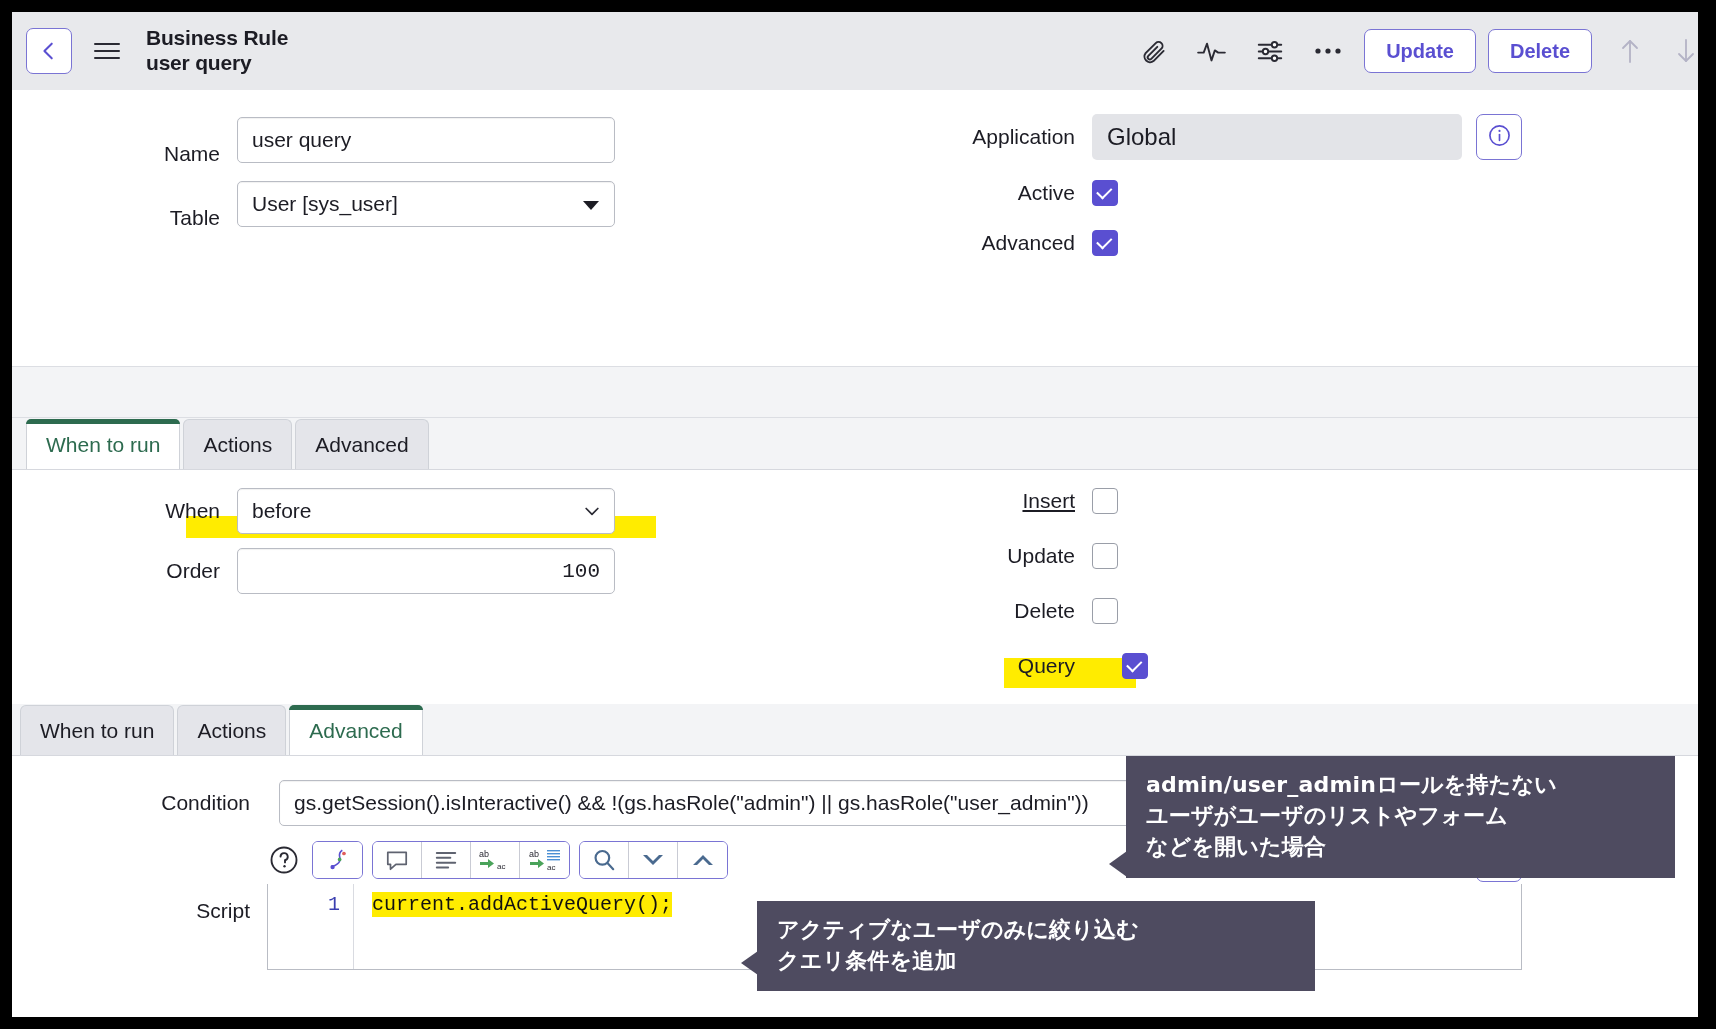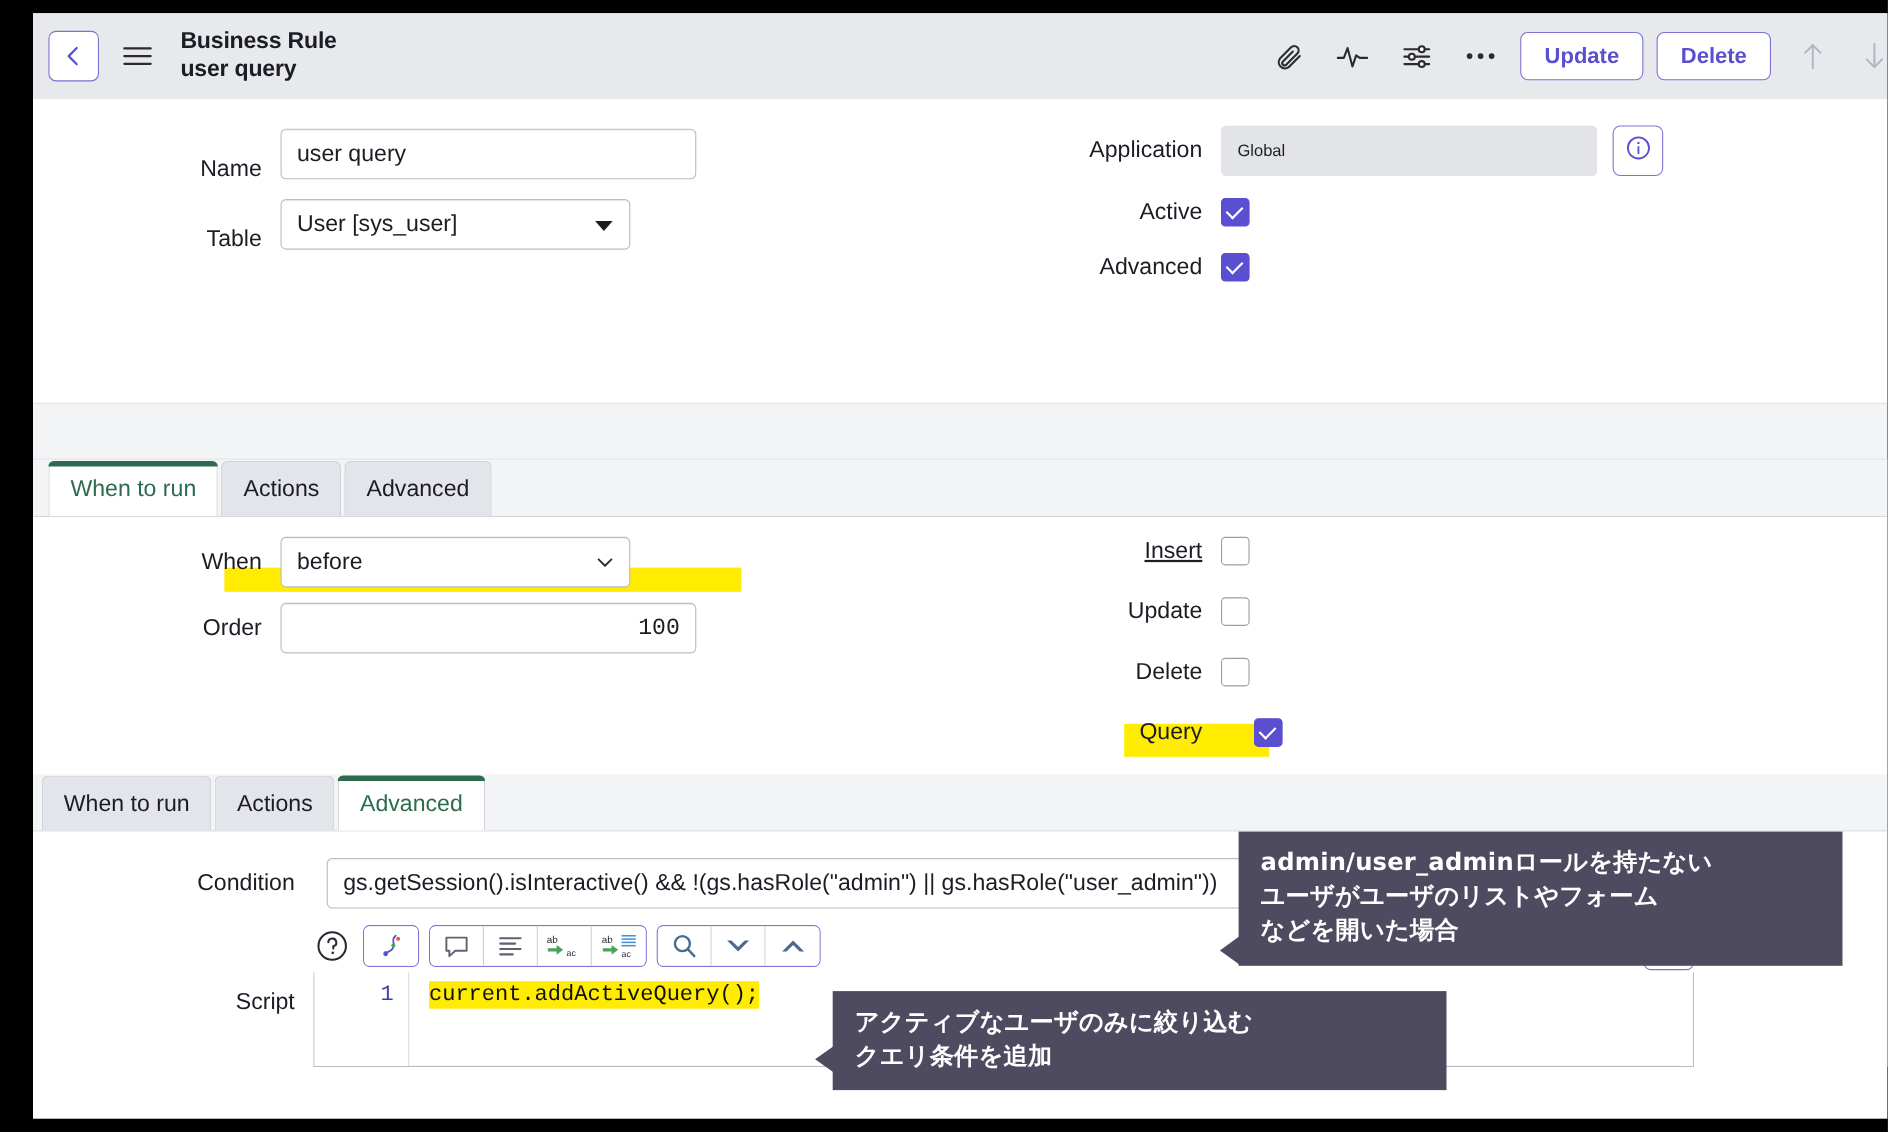--- a/index.html
+++ b/index.html
@@ -16,21 +16,21 @@
   #screen {
     position: relative;
     width: 1716px;
     height: 1029px;
     background: #000000;
   }
 
   
   .window {
     position: absolute;
-    left: 30px;
+    left: 12px;
     top: 12px;
     width: 1686px;
     height: 1005px;
     background: #ffffff;
     overflow: hidden;
   }
 
   
   .header {
     position: relative;
@@ -134,33 +134,33 @@
     font-size: 21px;
     color: #1c1c24;
     padding: 0 14px;
     font-family: "Liberation Sans", sans-serif;
     outline: none;
     box-shadow: inset 0 1px 1px rgba(0,0,0,0.06);
   }
   .w-name { width: 378px; }
   .readonly-input {
     height: 46px;
-    width: 342px;
+    width: 370px;
     border: 1px solid transparent;
     border-radius: 5px;
     background: #e3e4e8;
-    font-size: 15px;
+    font-size: 24px;
     color: #1c1c24;
     padding: 0 14px;
     display: flex; align-items: center;
     font-family: "Liberation Sans", sans-serif;
   }
   .select-box {
     position: relative;
-    width: 318px;
+    width: 378px;
     height: 46px;
   }
   .select-box .sel-inner {
     width: 100%; height: 100%;
     border: 1px solid #b9bcc4;
     border-radius: 5px;
     background: #ffffff;
     font-size: 21px;
     color: #1c1c24;
     padding: 0 40px 0 14px;

